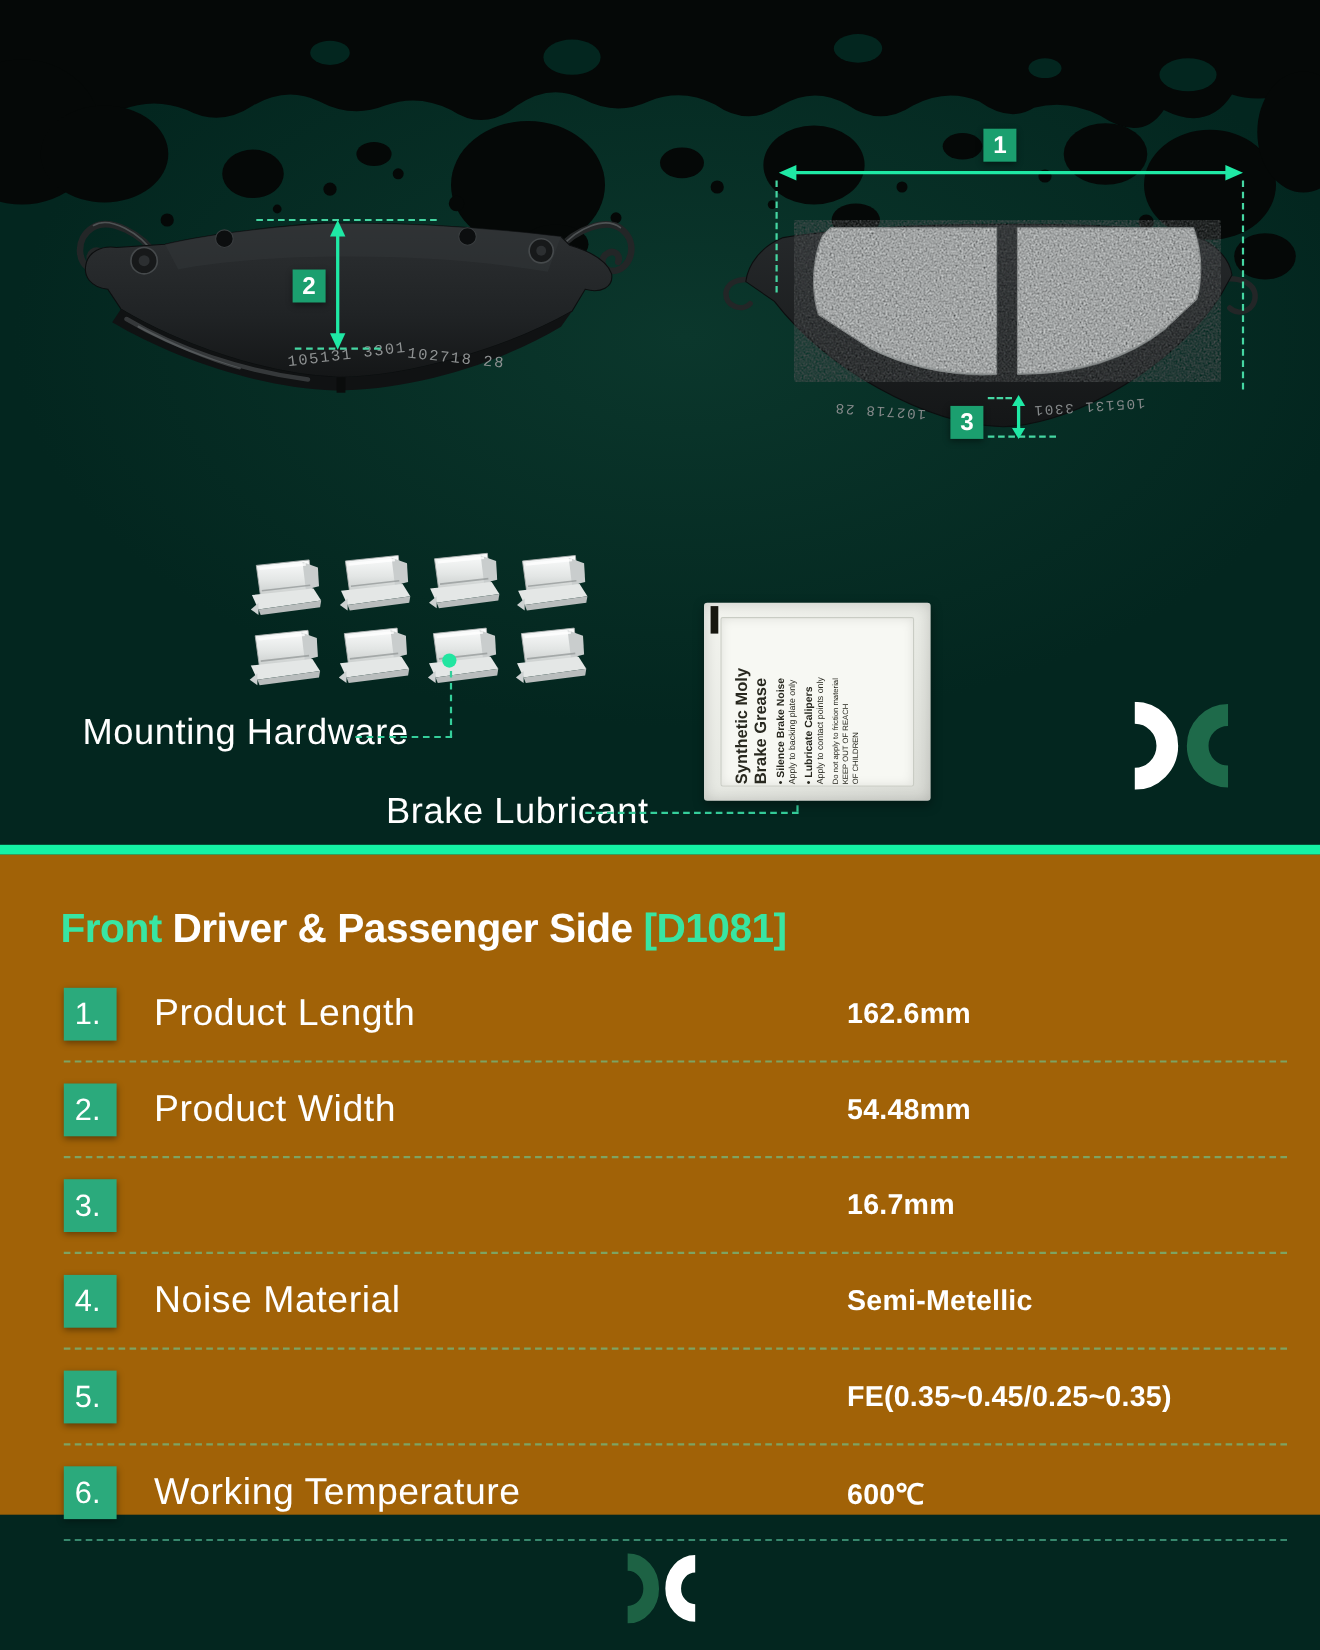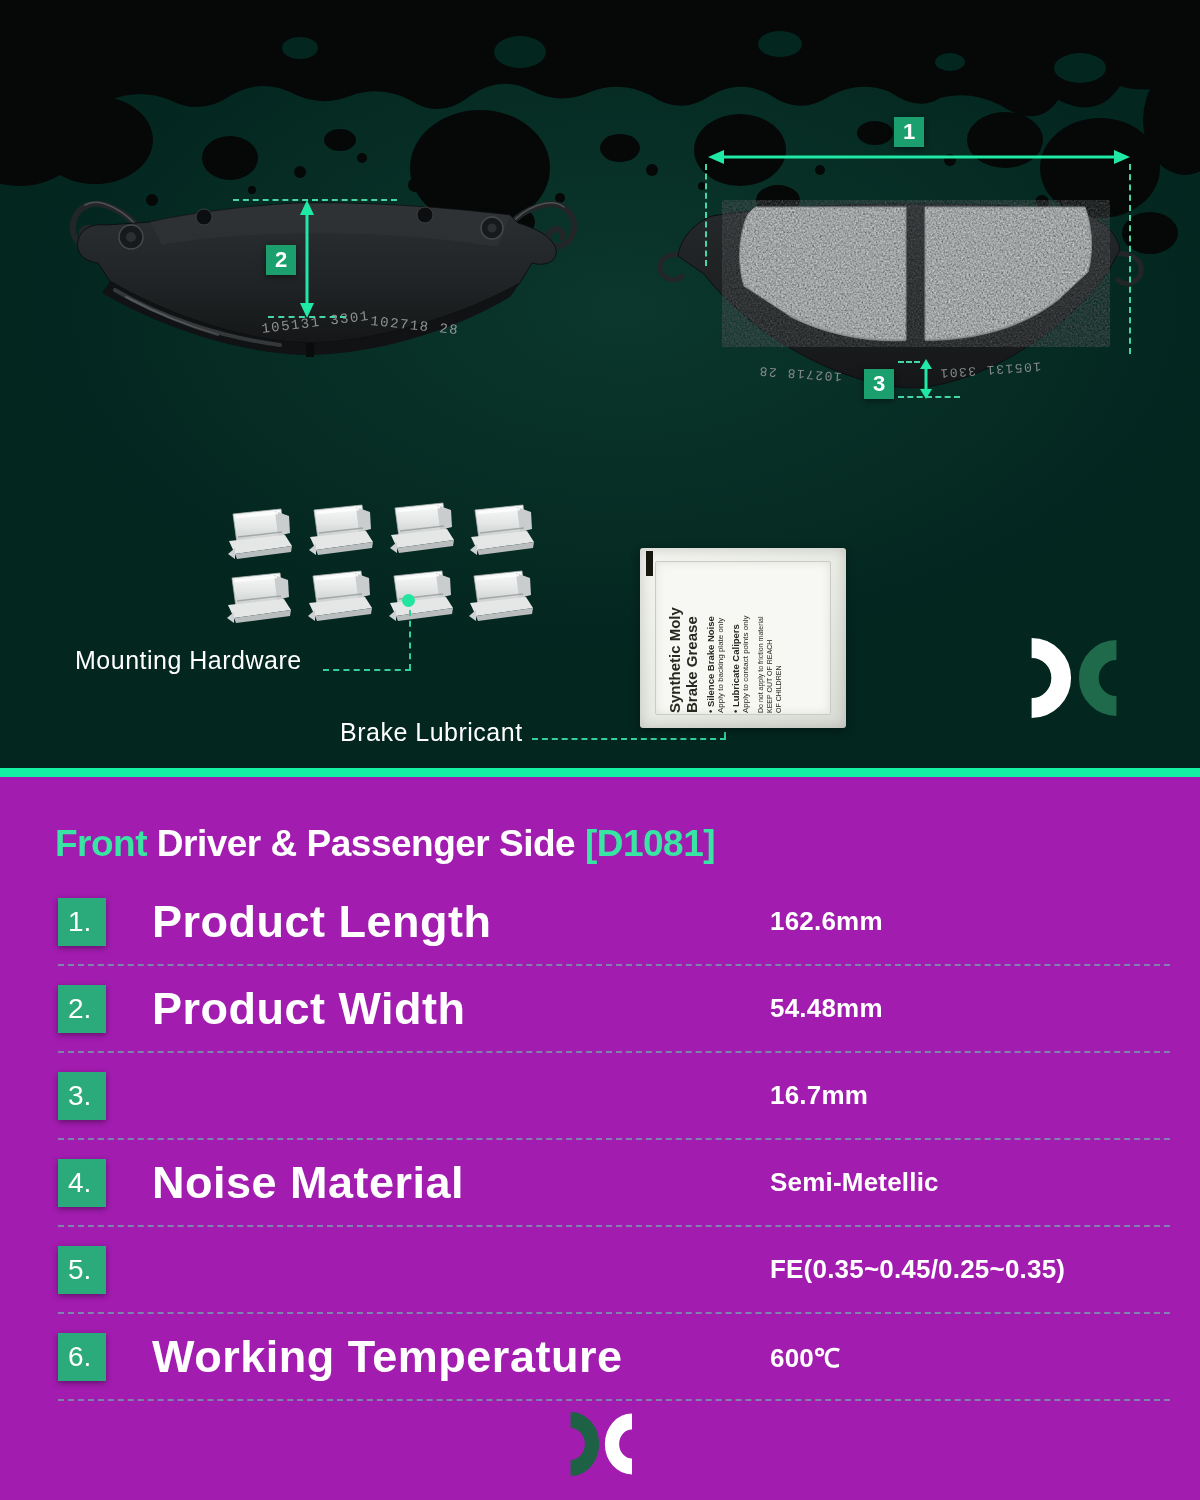--- a/index.html
+++ b/index.html
@@ -15,21 +15,21 @@
   }
   .hero svg{position:absolute;}
   .dash-h{position:absolute;border-top:2px dashed #45D6A2;height:0;}
   .dash-v{position:absolute;border-left:2px dashed #45D6A2;width:0;}
   .dim-badge{
     position:absolute;width:30px;height:30px;background:#1B9F6F;
     color:#fff;font-weight:bold;font-size:22px;line-height:30px;text-align:center;
     box-shadow:0 2px 6px rgba(0,0,0,.45);
   }
   .callout-label{
-    position:absolute;color:#fff;font-size:25px;font-weight:400;letter-spacing:.5px;
+    position:absolute;color:#fff;font-size:33px;font-weight:400;letter-spacing:.5px;
   }
   .callout-dot{
     position:absolute;width:13px;height:13px;border-radius:50%;background:#22E5A0;
   }
   
   .packet{
     position:absolute;left:640px;top:548px;width:206px;height:180px;
     background:linear-gradient(145deg,#f4f5f0 0%,#e7e9e3 55%,#d9dbd5 100%);
     border-radius:3px;box-shadow:inset 0 0 14px rgba(0,0,0,.18), 0 3px 10px rgba(0,0,0,.35);
   }
@@ -46,38 +46,38 @@
   }
   .packet .rot .t1{font-size:15px;font-weight:bold;line-height:1.15;}
   .packet .rot .b{font-size:9.5px;font-weight:bold;margin-top:4px;line-height:1.2;}
   .packet .rot .s{font-size:8px;line-height:1.25;}
   .packet .rot .w{font-size:7px;line-height:1.3;}
   .packet .rot .wgrp{margin-top:5px;}
   
   .divider{position:absolute;left:0;top:768px;width:1200px;height:9px;background:#14F2A4;}
   
   .specs{
-    position:absolute;left:0;top:777px;width:1200px;height:723px;background:#a21caf;
+    position:absolute;left:0;top:777px;width:1200px;height:600px;background:#a16207;
   }
   .specs-title{
     margin:46px 0 0 55px;font-size:37px;font-weight:bold;letter-spacing:-0.5px;color:#fff;
     white-space:nowrap;
   }
   .specs-title .green{color:#38E5A2;}
   .spec-rows{margin:14px 0 0 58px;width:1112px;}
   .spec-row{
     position:relative;height:85px;display:flex;align-items:center;
     border-bottom:2px dashed rgba(99,217,173,.55);
   }
   .spec-num{
     width:48px;height:48px;background:#2BAA7C;color:#fff;flex:0 0 48px;
     font-size:28px;line-height:48px;padding-left:10px;box-sizing:border-box;
     box-shadow:0 2px 6px rgba(0,0,0,.4);
   }
-  .spec-label{margin-left:46px;color:#fff;font-size:45px;font-weight:700;letter-spacing:.5px;}
+  .spec-label{margin-left:34px;color:#fff;font-size:34px;font-weight:400;letter-spacing:.5px;}
   .spec-value{position:absolute;left:712px;color:#fff;font-size:26px;font-weight:bold;letter-spacing:.2px;}
   .footer-logo{position:absolute;left:552px;top:1412px;}
   .stamp{font-family:"Liberation Mono", monospace;letter-spacing:1.5px;}
 </style>
 </head>
 <body>
 
 <div class="poster">
 
   <section class="hero">
@@ -247,21 +247,21 @@
       <use href="#hwclip" x="95" y="78"></use>
       <use href="#hwclip" x="176" y="78"></use>
       <use href="#hwclip" x="256" y="78"></use>
     </svg>
 
     <div class="callout-label" style="left:75px;top:646px">Mounting Hardware</div>
     <div class="dash-h" style="left:323px;top:669px;width:88px;border-color:#35CF9B"></div>
     <div class="dash-v" style="left:409px;top:610px;height:60px;border-color:#35CF9B"></div>
     <div class="callout-dot" style="left:402px;top:594px"></div>
 
-    <div class="callout-label" style="left:340px;top:718px">Brake Lubricant</div>
+    <div class="callout-label" style="left:351px;top:718px">Brake Lubricant</div>
     <div class="dash-h" style="left:532px;top:738px;width:194px;border-color:#35CF9B"></div>
     <div class="dash-v" style="left:724px;top:702px;height:36px;border-color:#35CF9B"></div>
     <div class="callout-dot" style="left:721px;top:684px"></div>
 
     <div class="packet">
       <div class="seal"></div>
       <div class="tick"></div>
       <div class="rot">
         <div class="t1">Synthetic Moly</div>
         <div class="t1">Brake Grease</div>

